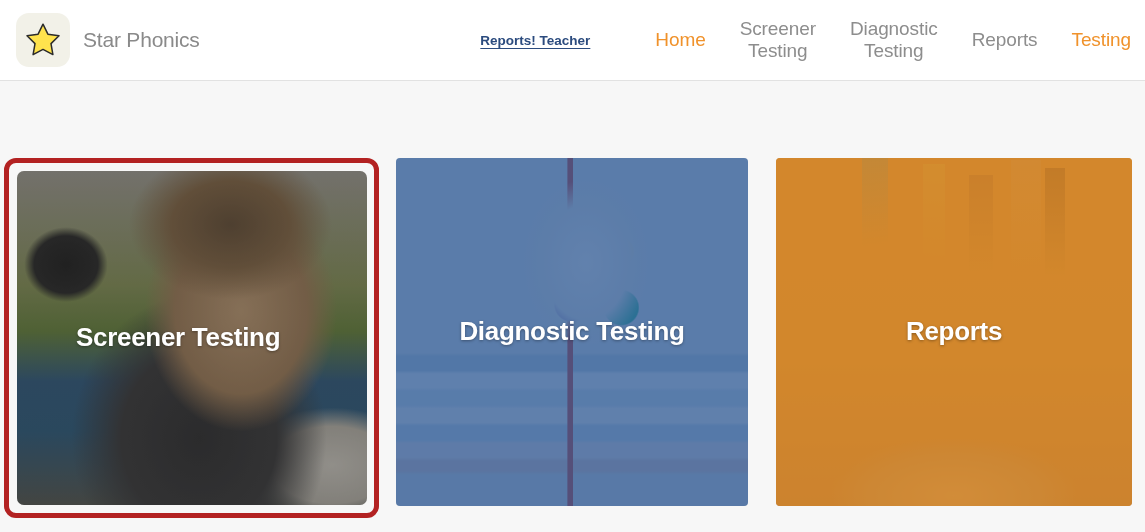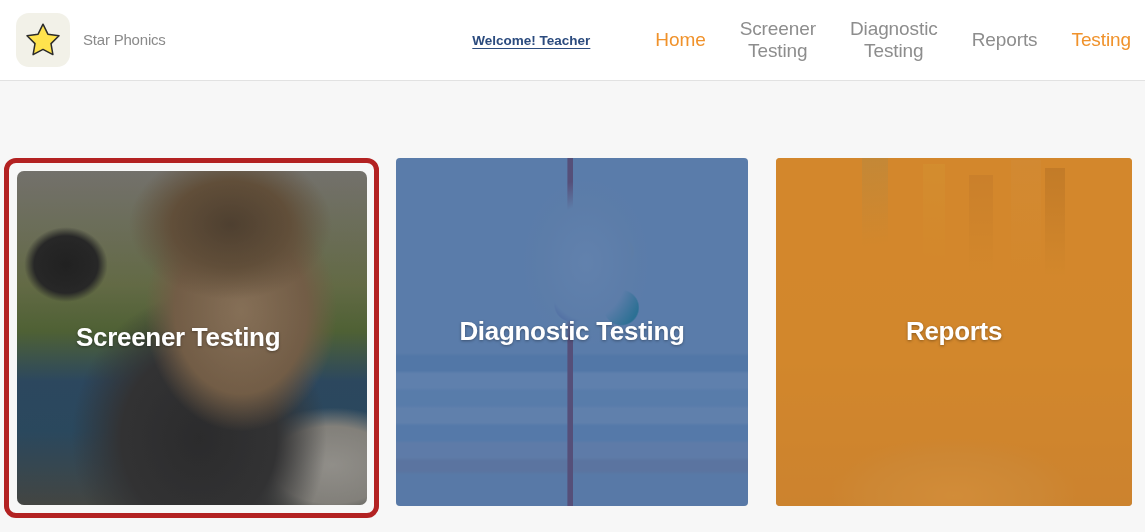--- a/index.html
+++ b/index.html
@@ -55,21 +55,21 @@
   }
 
   .brand-line1 {
     font-size: 21px;
     font-weight: 700;
     color: #1b1b1b;
     letter-spacing: -0.2px;
   }
 
   .brand-line2 {
-    font-size: 15px;
+    font-size: 21px;
     font-weight: 400;
     color: #8a8a8a;
     letter-spacing: -0.2px;
   }
 
   .nav {
     margin-left: auto;
     display: flex;
     align-items: center;
     gap: 0;
@@ -249,21 +249,21 @@
         <path d="M19 3.2 L23.9 13.2 L35 14.8 L27 22.6 L28.9 33.6 L19 28.4 L9.1 33.6 L11 22.6 L3 14.8 L14.1 13.2 Z" fill="#FFE34D" stroke="#2B2B2B" stroke-width="1.5" stroke-linejoin="round"></path>
       </svg>
     </div>
     <div class="brand-text">
       <div class="brand-line2">Star Phonics</div>
     </div>
   </div>
 
   <div class="nav">
 
-    <span class="welcome-link">Welcome! Teacher</span>
+    <span class="welcome-link">Reports! Teacher</span>
 
     <span class="nav-item active">Home</span>
 
     <span class="nav-item">Screener
 Testing</span>
 
     <span class="nav-item">Diagnostic
 Testing</span>
 
     <span class="nav-item">Reports</span>

